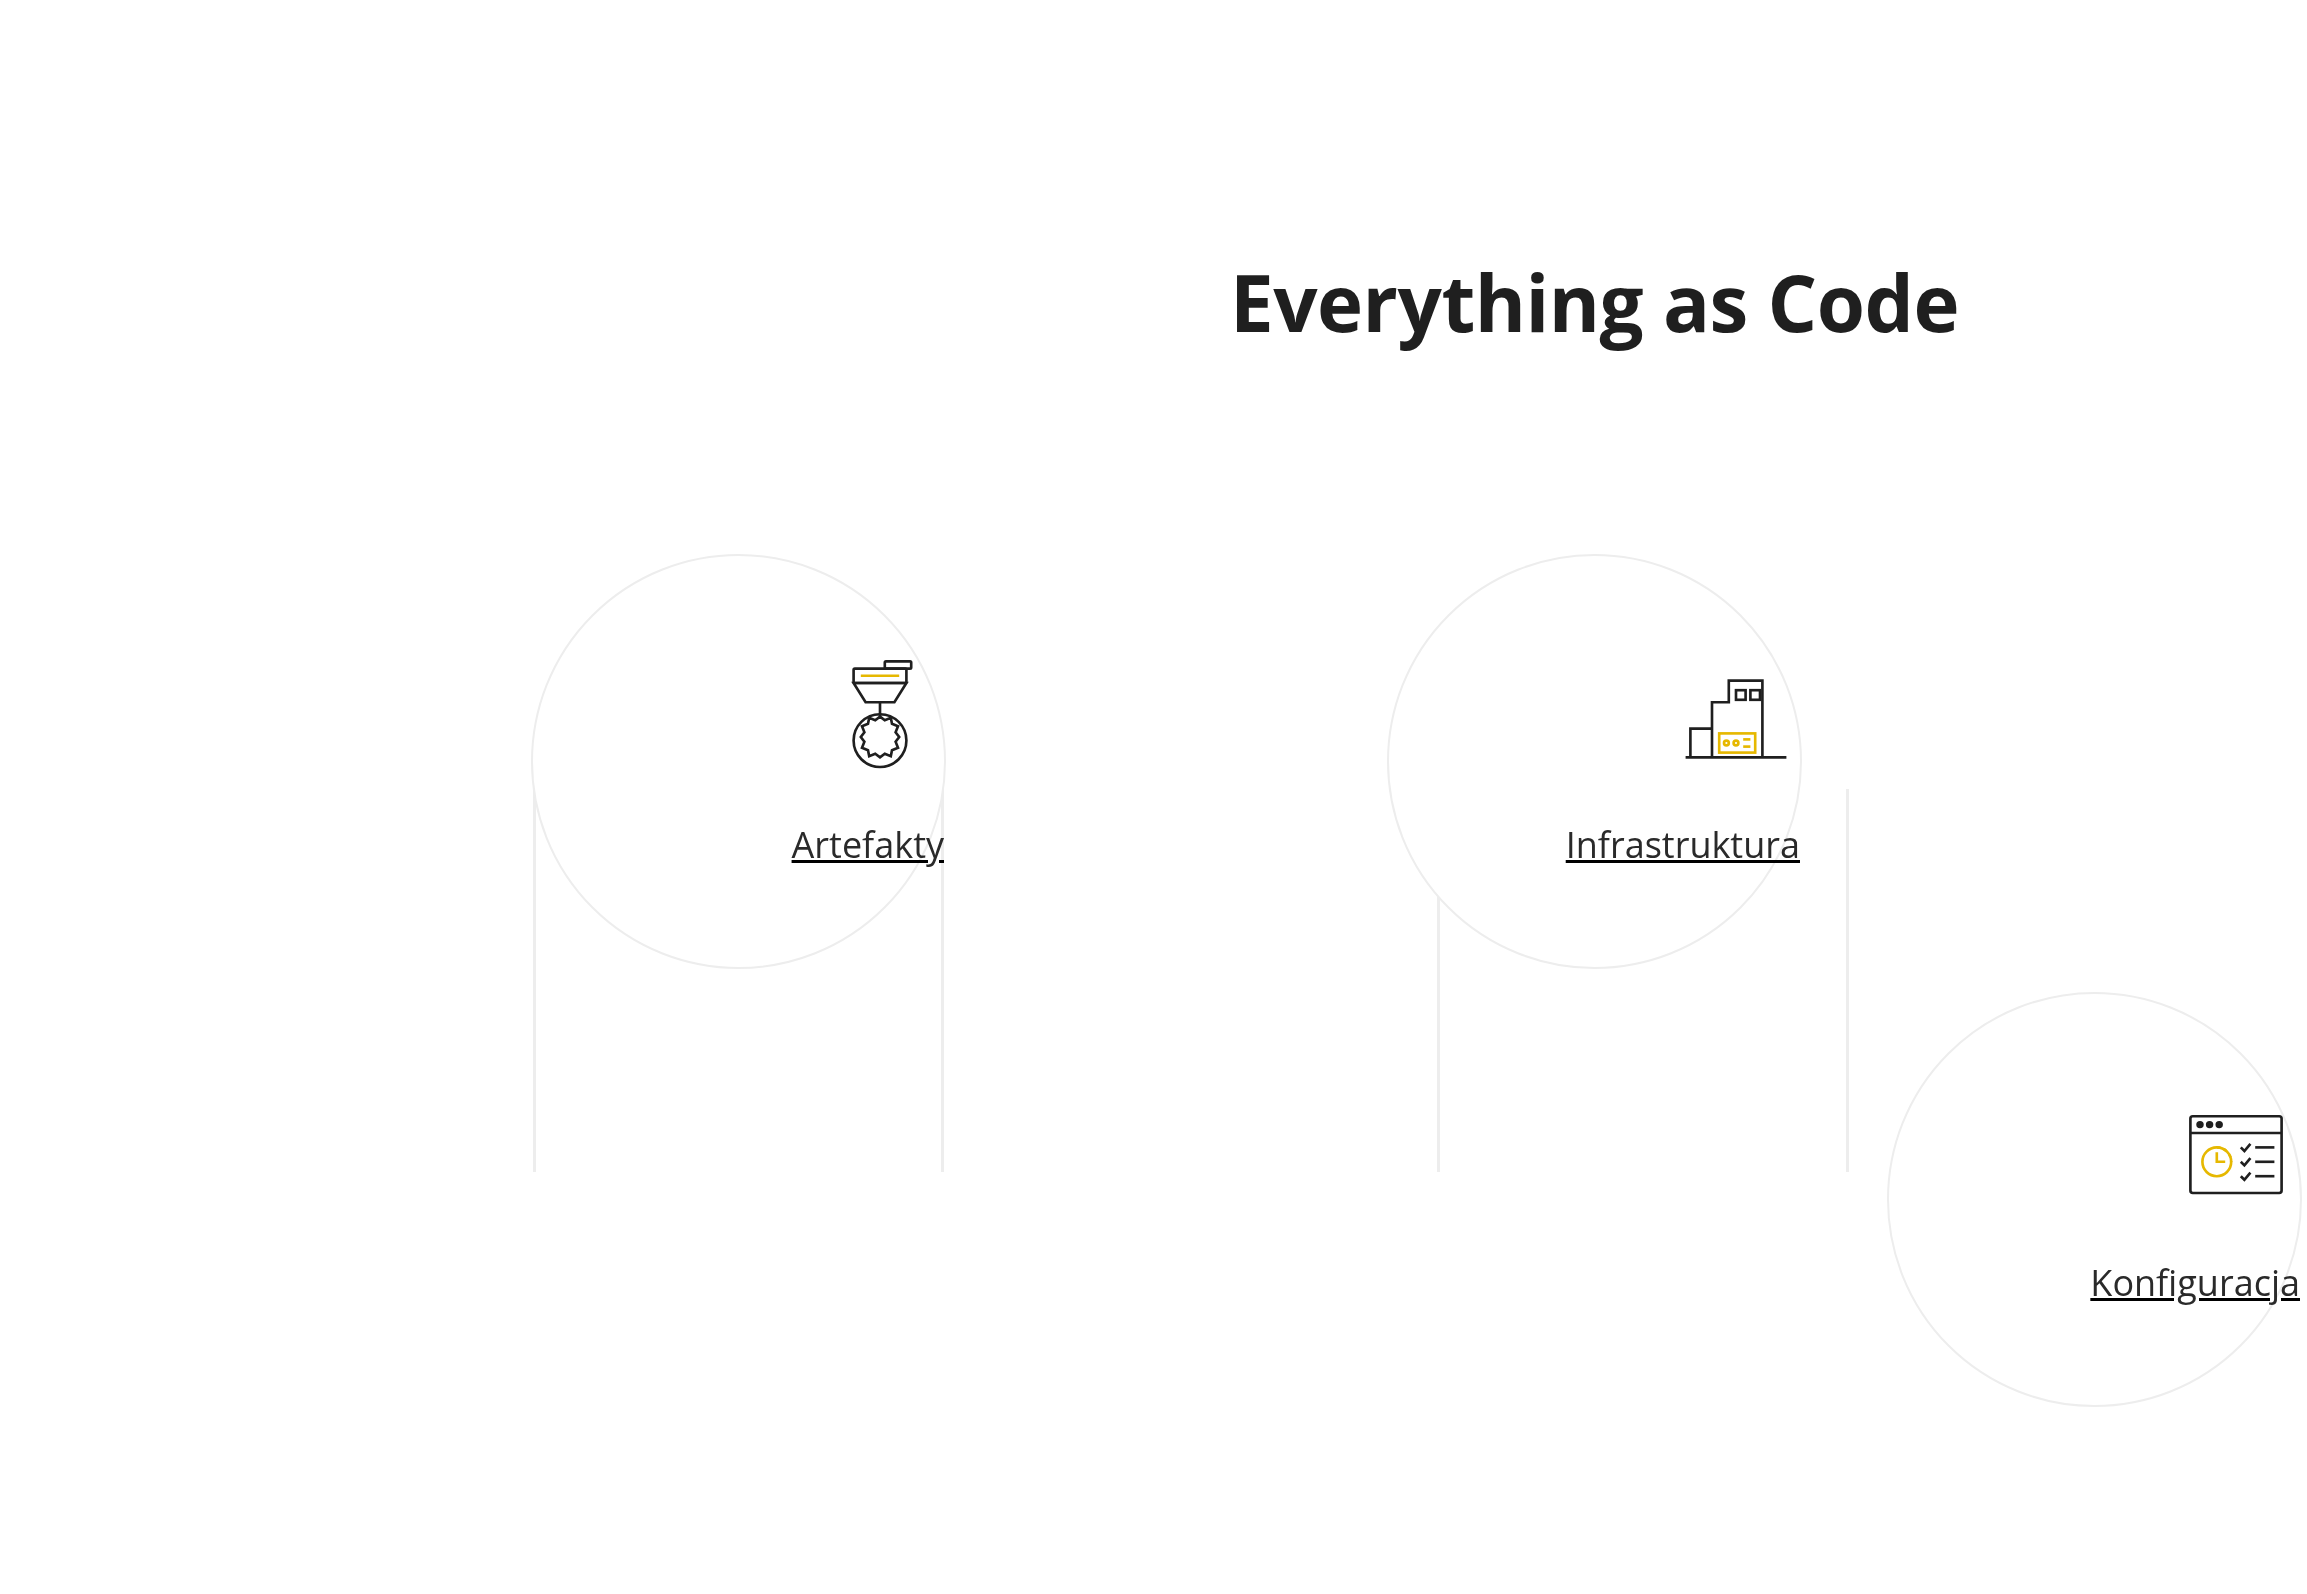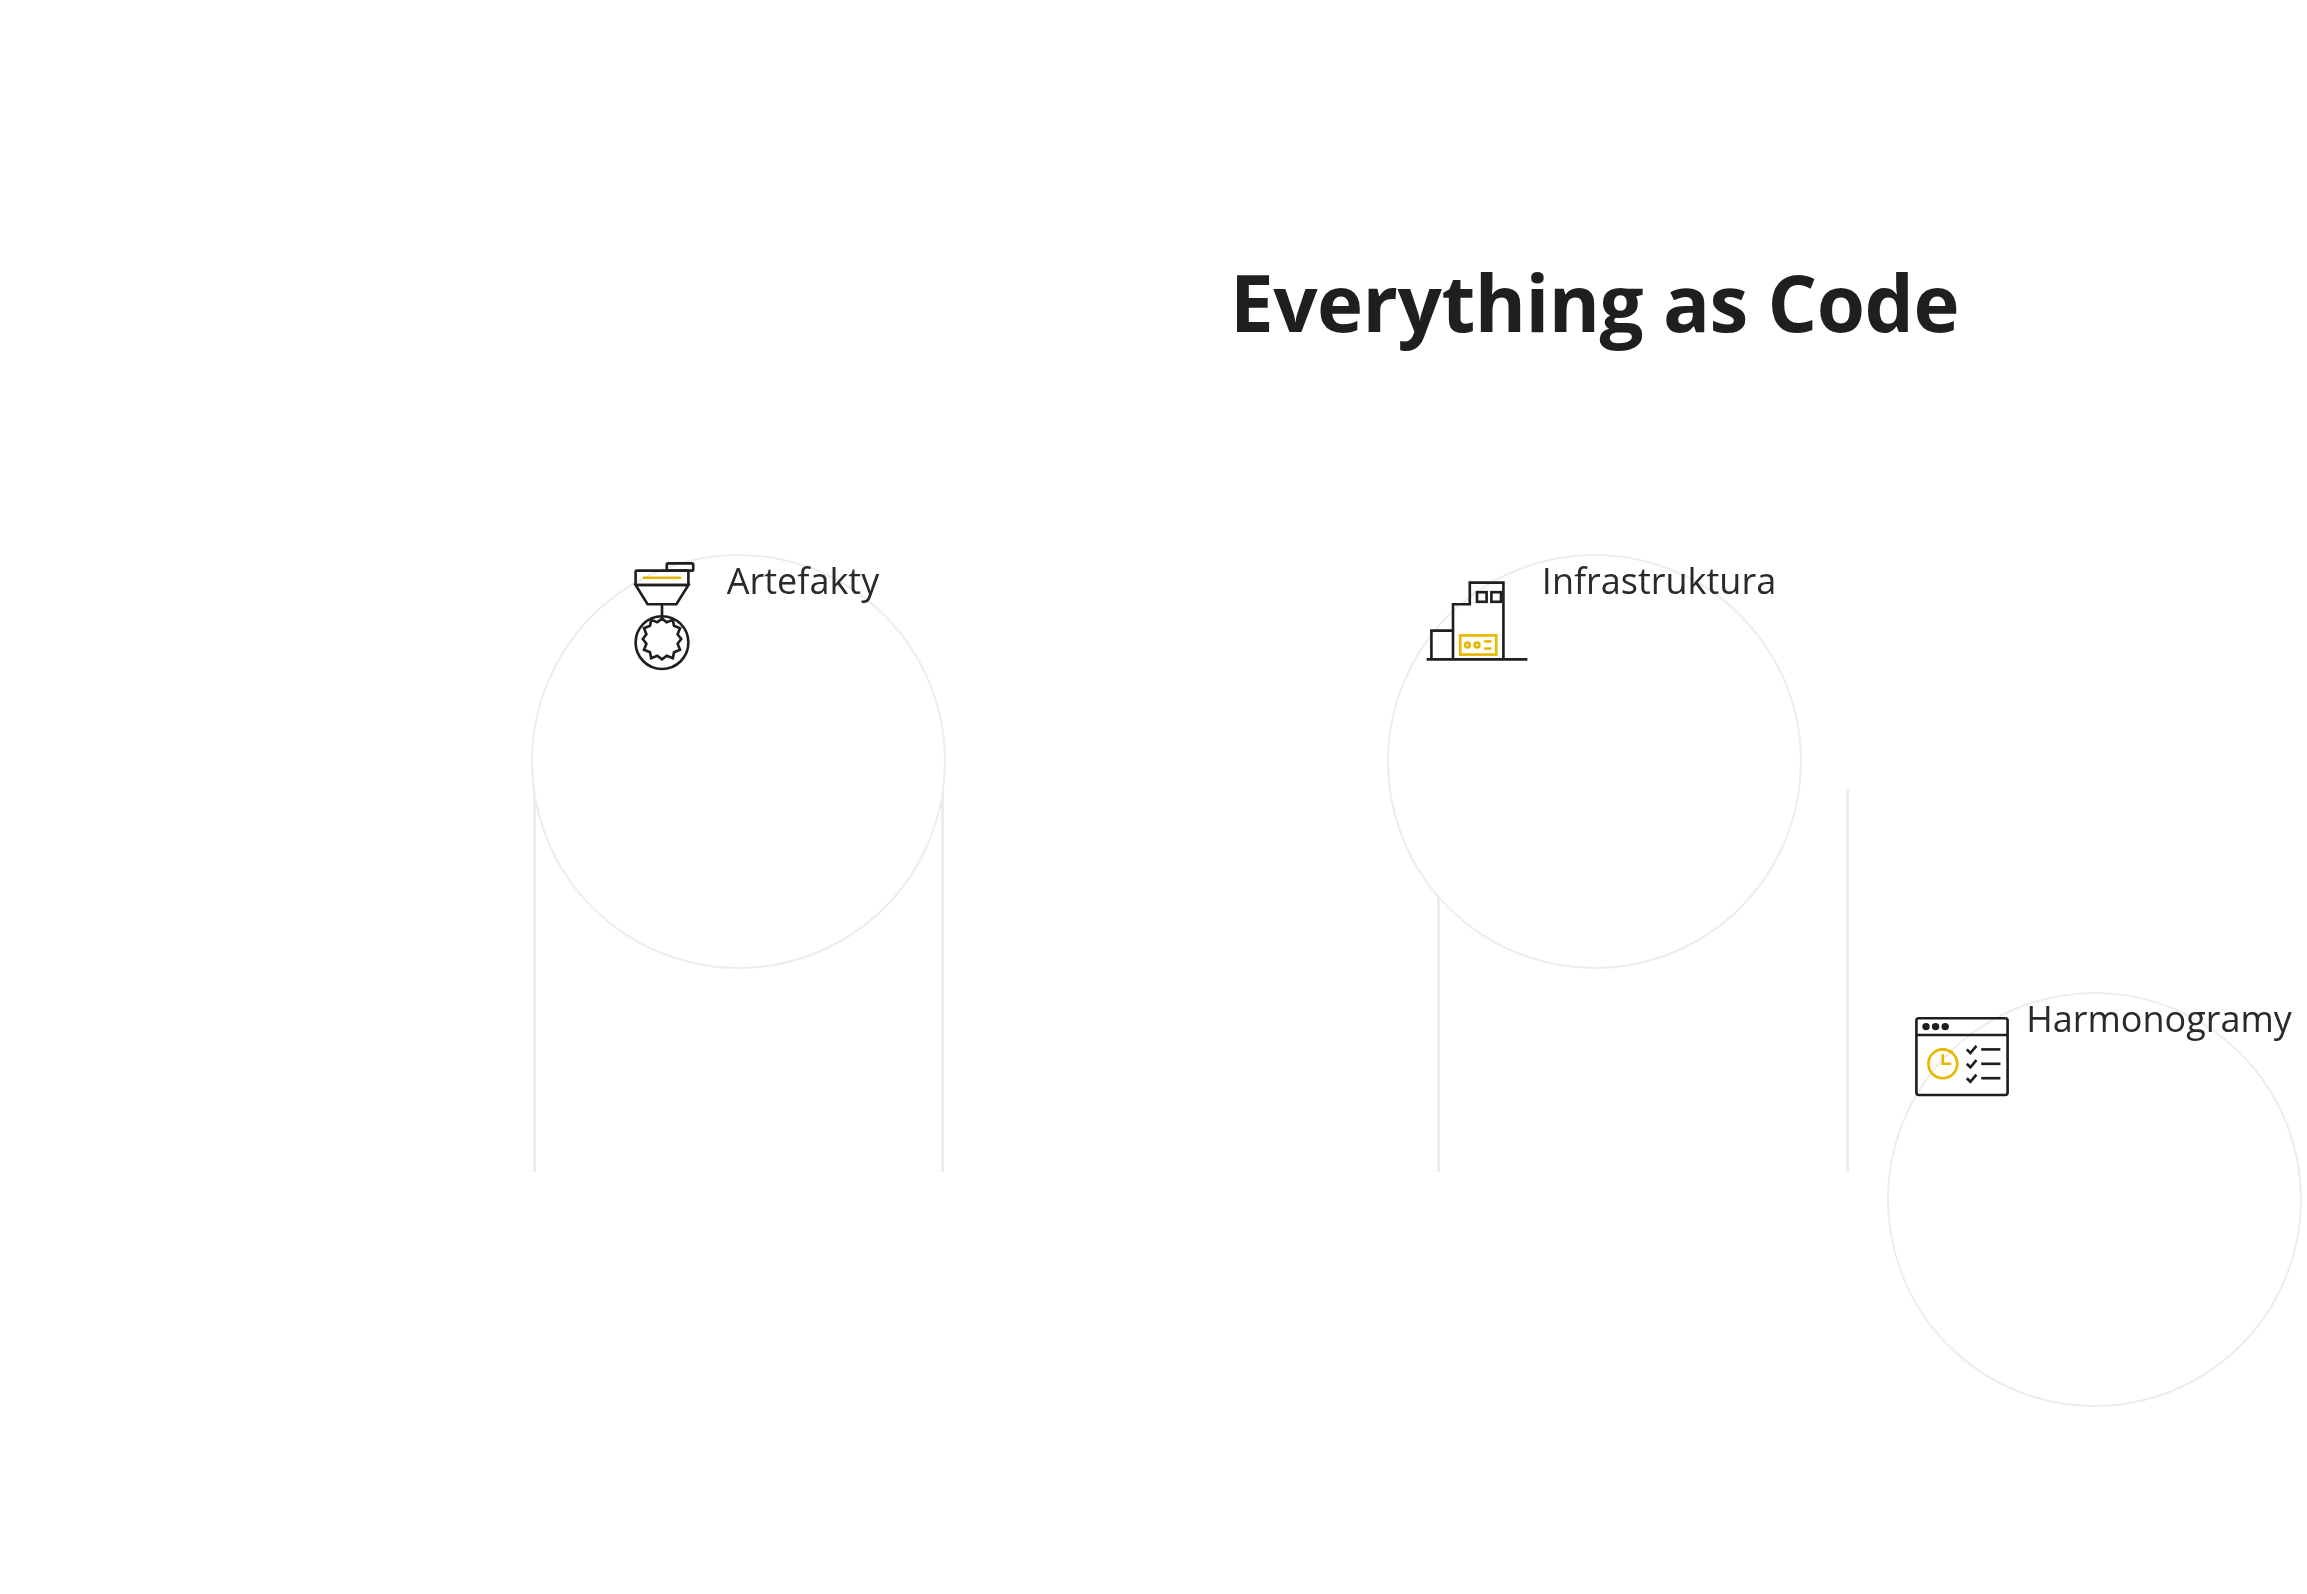--- a/index.html
+++ b/index.html
@@ -28,24 +28,25 @@
     width: 100%;
     height: 877px;
   }
   .node {
     position: absolute;
     width: 415px;
     height: 415px;
     border: 2.8px solid #ededed;
     border-radius: 50%;
     display: flex;
-    flex-direction: row;
-    align-items: flex-start;
+    flex-direction: column;
+    align-items: flex-end;
     justify-content: center;
     background: #ffffff;
+    text-decoration: underline;
   }
   .node .icon-slot {
     width: 129px;
     height: 129px;
     display: flex;
     align-items: center;
     justify-content: center;
     margin-bottom: 37px;
   }
   .node .label {
@@ -141,17 +142,17 @@
         <g>
           <path d="M54 42 l3 3 l5 -6"></path>
           <line x1="66" y1="42" x2="82" y2="42"></line>
           <path d="M54 54 l3 3 l5 -6"></path>
           <line x1="66" y1="54" x2="82" y2="54"></line>
           <path d="M54 66 l3 3 l5 -6"></path>
           <line x1="66" y1="66" x2="82" y2="66"></line>
         </g>
       </svg>
     </div>
-    <div class="label">Harmonogramy</div>
+    <div class="label">Konfiguracja</div>
   </div>
 
 </div>
 
 
 </body></html>

